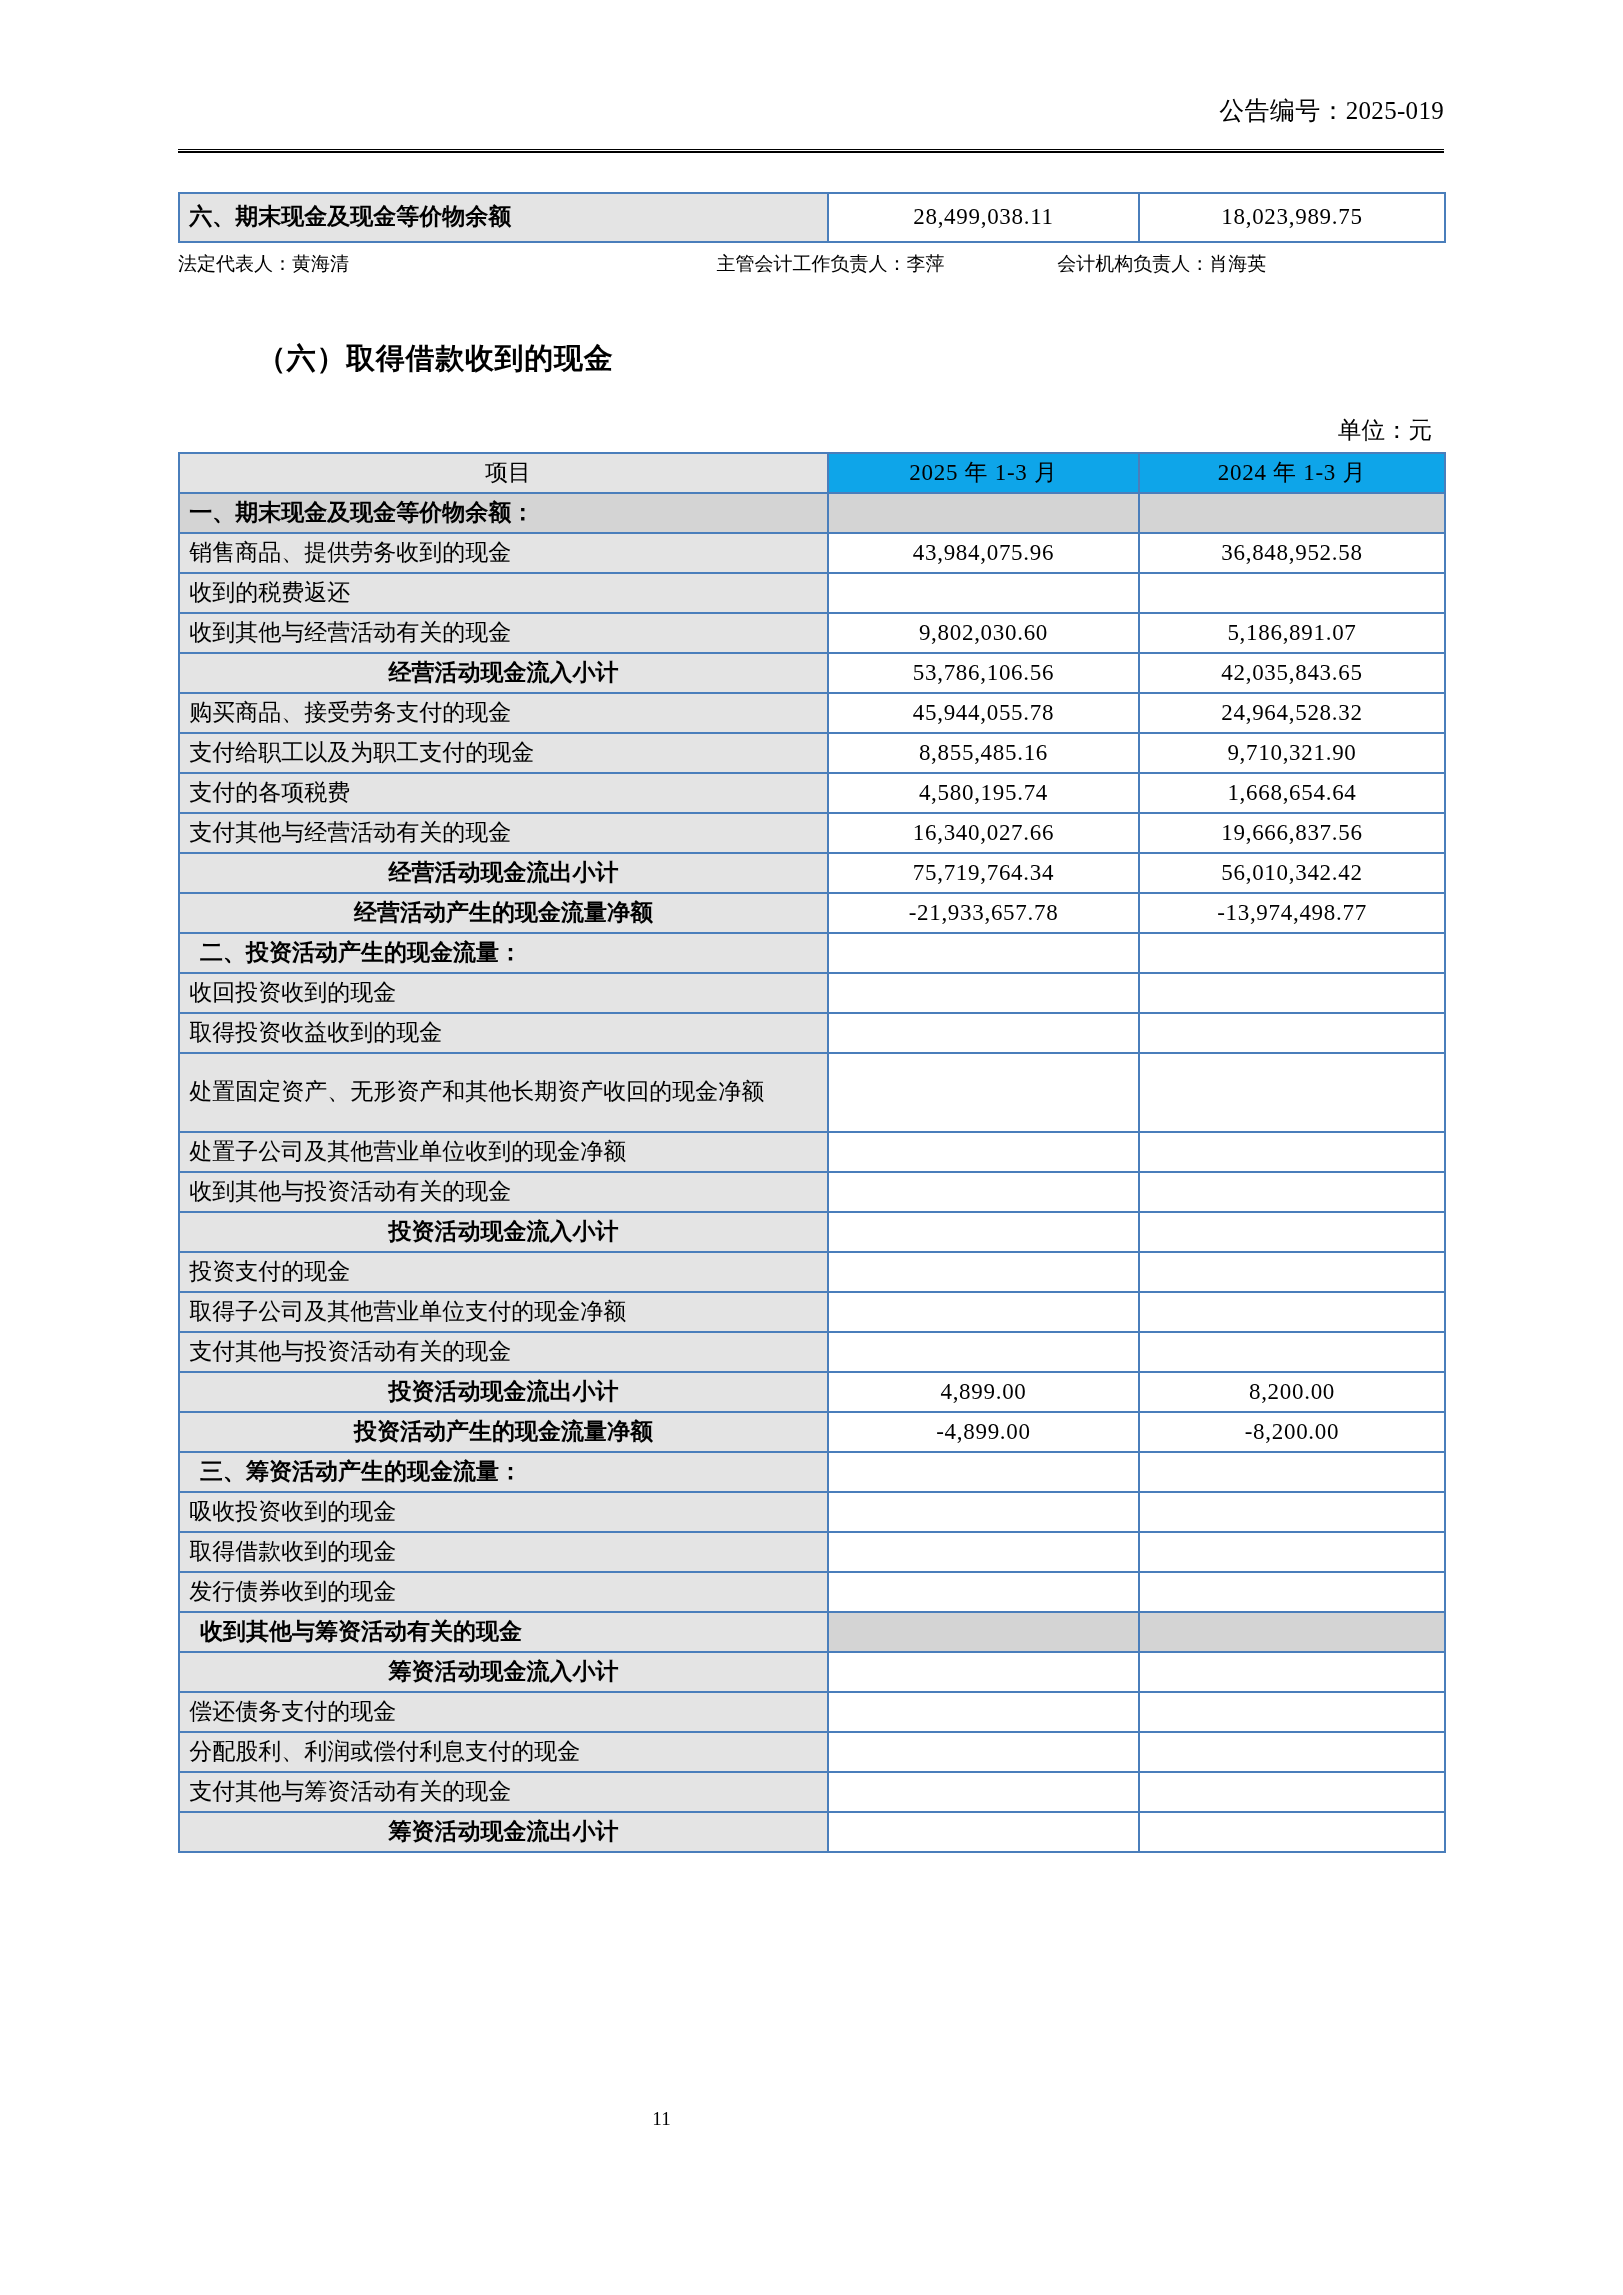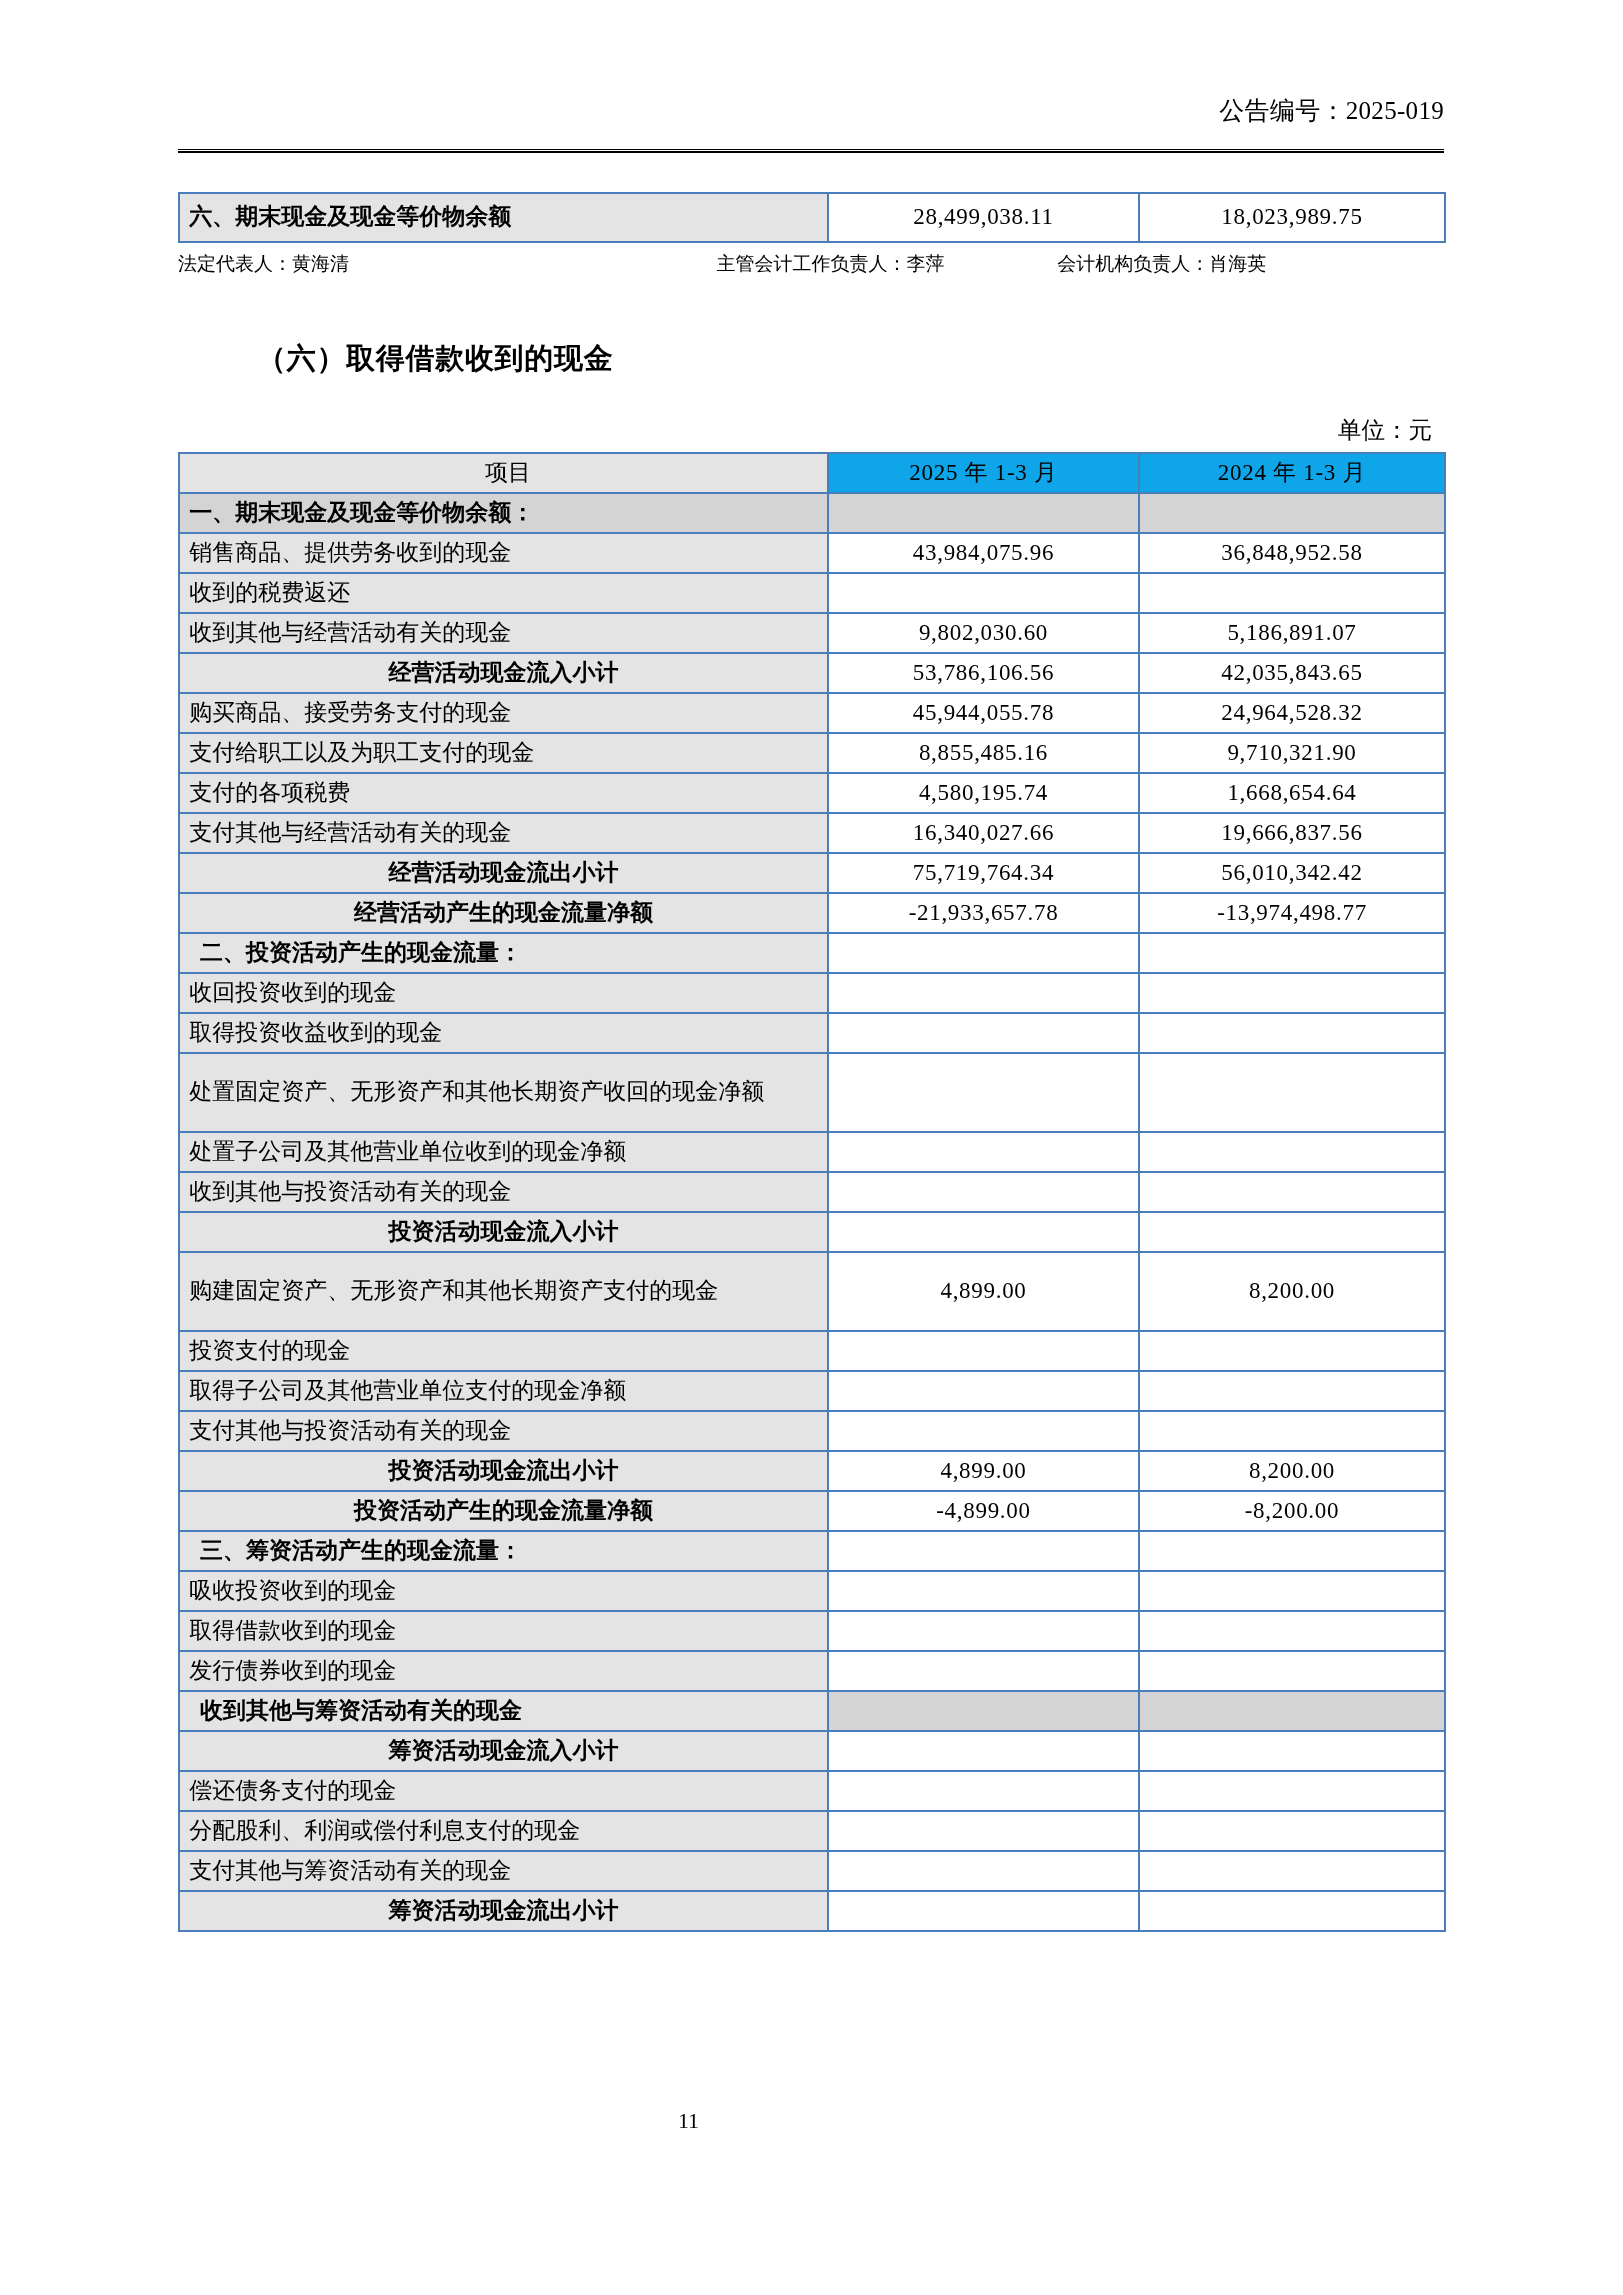--- a/index.html
+++ b/index.html
@@ -134,22 +134,21 @@
   .main-table td { height: 38px; }
   .main-table tr.tall td { height: 77px; }
 
   
   .page-number {
     position: absolute;
     left: 0;
     top: 2108px;
     width: 1323px;
     text-align: center;
-    font-size: 22px;
-    padding-left: 27px;
+    font-size: 19px;
   }
 </style>
 </head>
 <body>
 
 <div class="page">
 
   <div class="doc-header">
     <div class="code">公告编号：2025-019</div>
   </div>
@@ -281,25 +280,20 @@
         <tr>
           <td class="item">收到其他与投资活动有关的现金</td>
           <td class="val"></td>
           <td class="val"></td>
         </tr>
         <tr>
           <td class="item subtotal">投资活动现金流入小计</td>
           <td class="val"></td>
           <td class="val"></td>
         </tr>
-        <tr class="tall">
-          <td class="item">购建固定资产、无形资产和其他长期资产支付的现金</td>
-          <td class="val">4,899.00</td>
-          <td class="val">8,200.00</td>
-        </tr>
         <tr>
           <td class="item">投资支付的现金</td>
           <td class="val"></td>
           <td class="val"></td>
         </tr>
         <tr>
           <td class="item">取得子公司及其他营业单位支付的现金净额</td>
           <td class="val"></td>
           <td class="val"></td>
         </tr>

